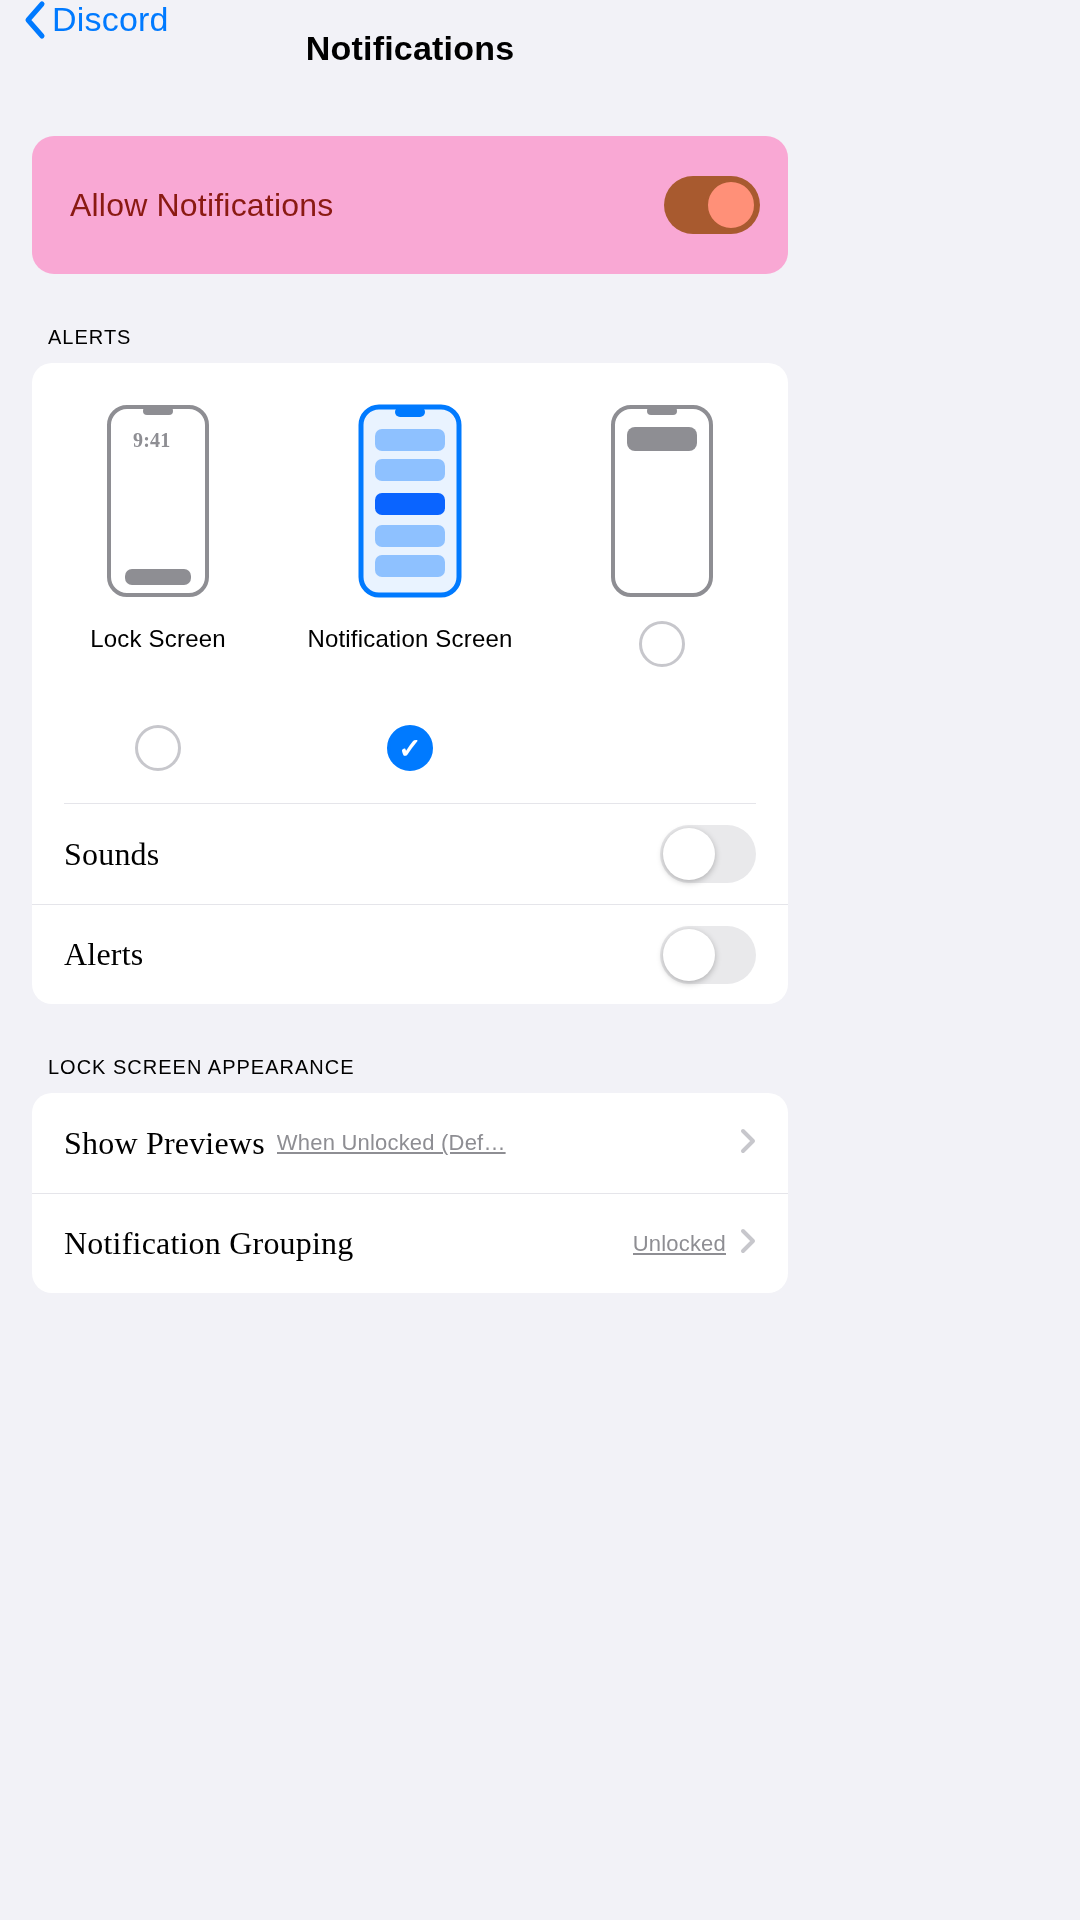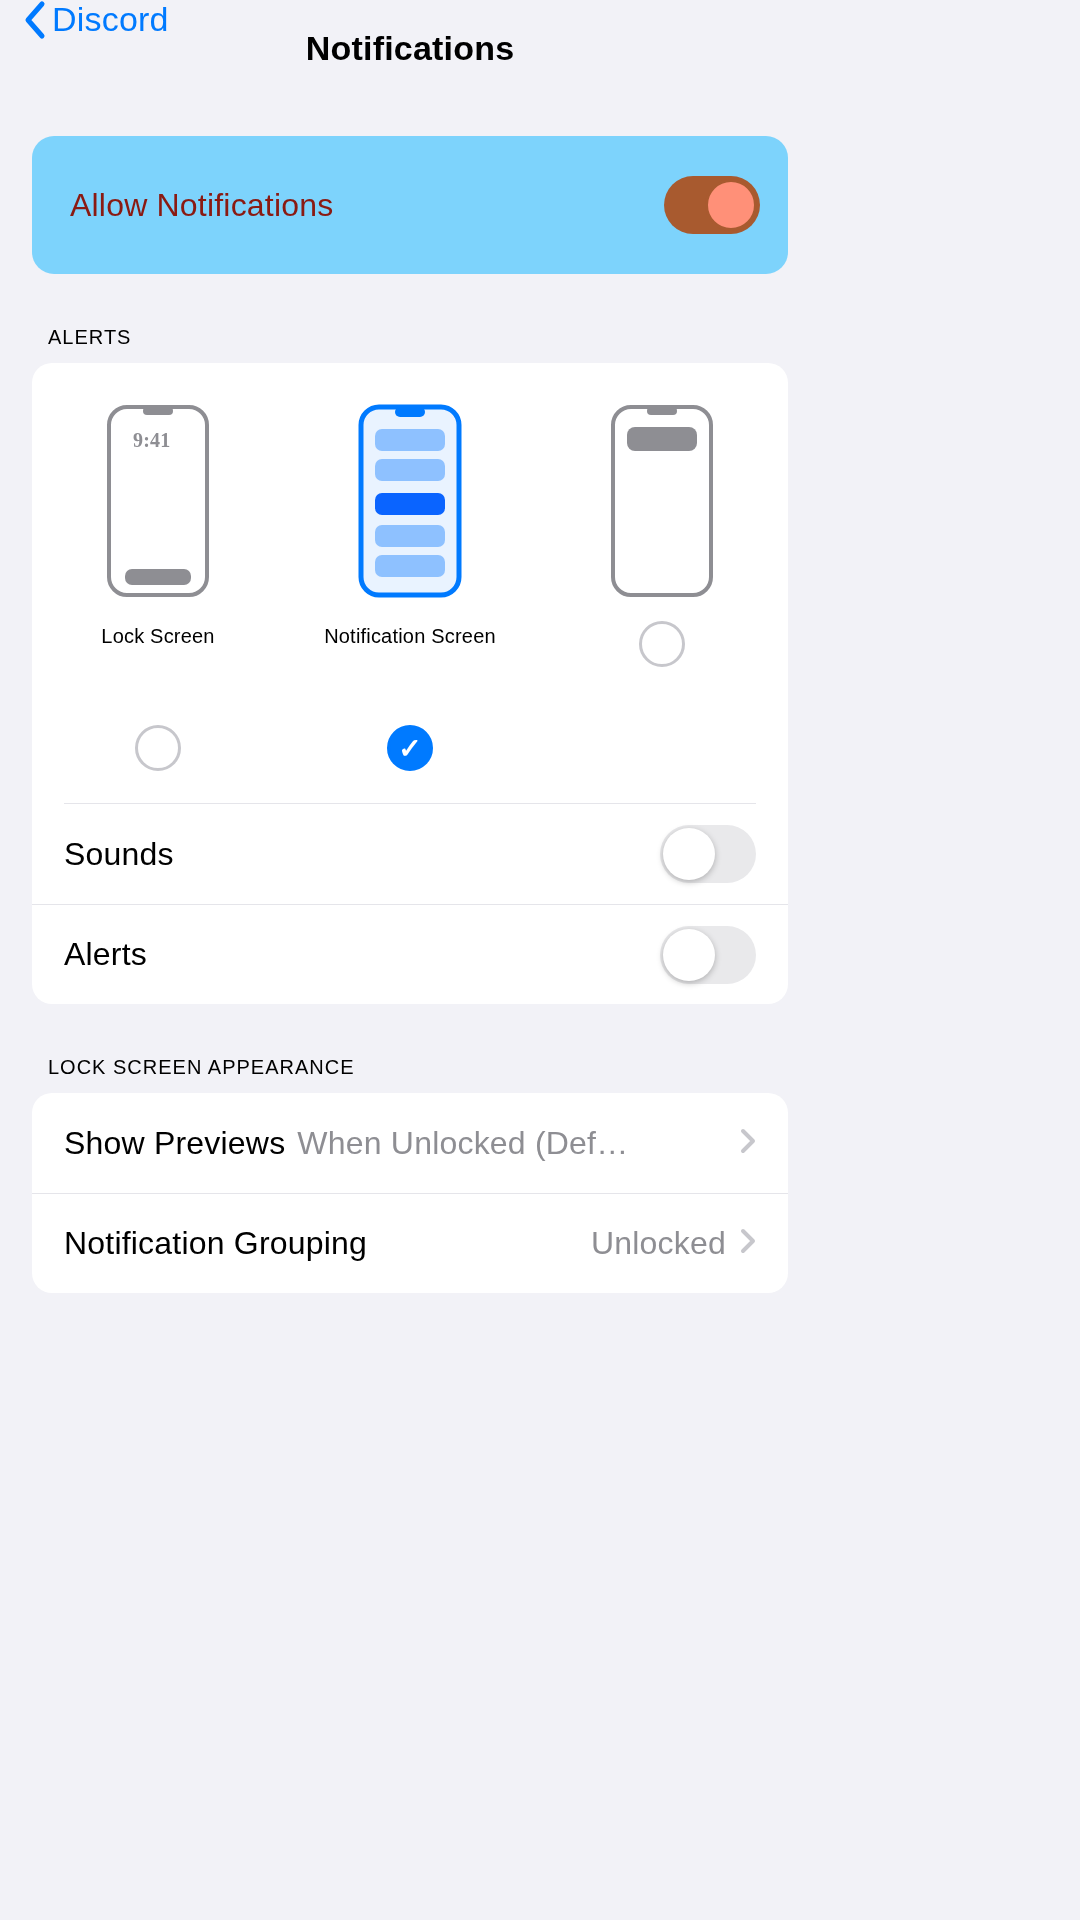--- a/index.html
+++ b/index.html
@@ -52,50 +52,52 @@
     align-items: center;
     min-height: 100px;
     padding: 0 32px;
   }
   .row + .row { border-top: 1px solid #e5e5ea; }
 
   .row-label {
     flex: 0 0 auto;
     font-size: 32px;
     color: #000;
+    font-family: Liberation Serif, serif;
   }
   .spacer { flex: 1 1 auto; }
   .value {
     color: #8e8e93;
-    font-size: 32px;
+    font-size: 22px;
     white-space: nowrap;
     overflow: hidden;
     text-overflow: ellipsis;
     max-width: 380px;
+    text-decoration: underline;
   }
   .chev-right {
     color: #c7c7cc;
     font-size: 32px;
     margin-left: 14px;
     font-weight: 600;
   }
 
   
   .section-header {
     color: #000000;
     font-size: 20px;
     letter-spacing: 1px;
     padding: 52px 32px 14px 48px;
     text-transform: uppercase;
   }
 
   
   .allow-wrap { padding: 40px 32px 0; }
   .allow-card {
-    background: #7dd3fc;
+    background: #f9a8d4;
     border-radius: 22px;
     padding: 40px 28px 40px 38px;
     display: flex;
     align-items: center;
   }
   .allow-label {
     font-size: 32px;
     color: #8a1a12;
     font-weight: 500;
   }
@@ -144,21 +146,21 @@
   .alert-col {
     flex: 1 1 0;
     display: flex;
     flex-direction: column;
     align-items: center;
     gap: 20px;
     cursor: pointer;
     padding: 0 8px 24px;
   }
   .alert-label {
-    font-size: 20px;
+    font-size: 24px;
     text-align: right;
     line-height: 1.5;
     min-height: 84px;
     display: flex;
     align-items: flex-start;
     justify-content: center;
   }
   .check {
     width: 46px; height: 46px;
     border-radius: 50%;

